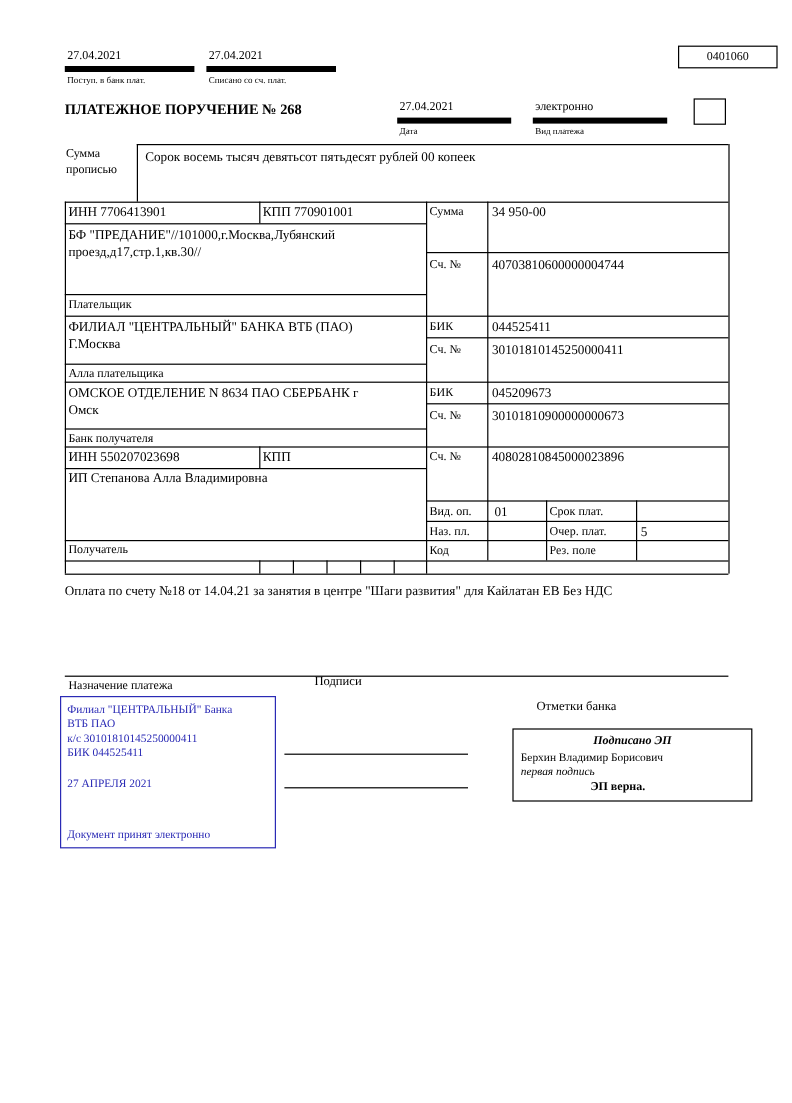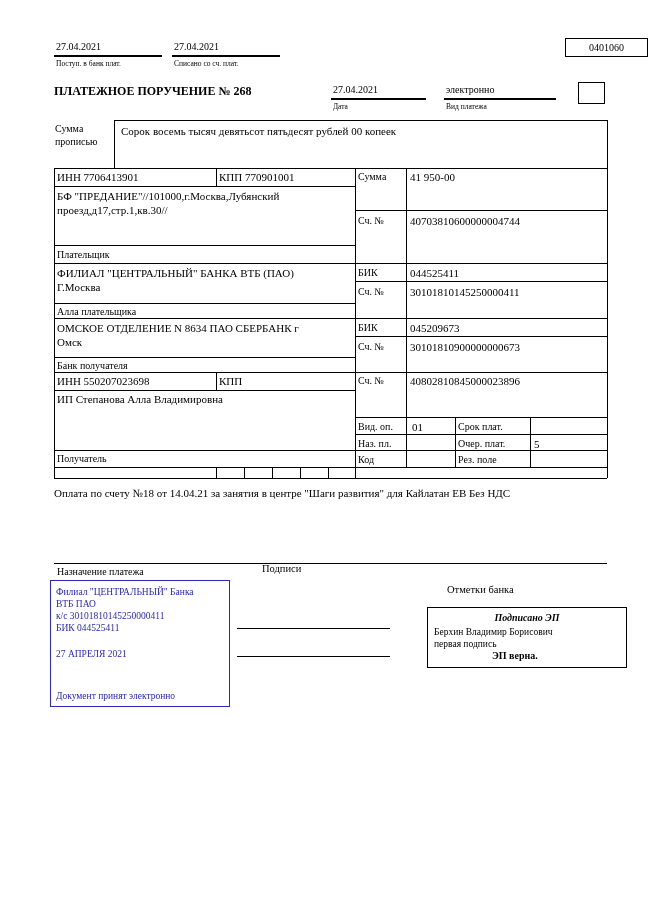--- a/index.html
+++ b/index.html
@@ -6,32 +6,32 @@
   html,body { background:#ffffff; }
   .page { position:relative; width:660px; height:919px; background:#ffffff;
           font-family:"Liberation Serif", serif; color:#000; overflow:hidden; }
   .abs { position:absolute; }
   .hl { position:absolute; height:0; border-top:1px solid #000; }
   .vl { position:absolute; width:0; border-left:1px solid #000; }
   .cellval { position:absolute; font-size:11px; line-height:14px; }
   .celllbl { position:absolute; font-size:10px; line-height:13px; }
   .seclbl  { position:absolute; font-size:10px; line-height:12px; }
   .title   { position:absolute; font-size:12px; font-weight:bold; line-height:14px; }
-  .datefield .dateval { font-size:10px; line-height:16px; border-bottom:2px solid #000000; padding-left:2px; }
+  .datefield .dateval { font-size:10px; line-height:16px; border-bottom:5px solid #000000; padding-left:2px; }
   .datefield .datelbl { font-size:7.5px; line-height:9px; padding:2px 0 0 2px; }
   .formbox { border:1px solid #000; text-align:center; font-size:10px; line-height:17px; }
   .emptybox { border:1px solid #000; }
   .amountcell { border-top:1px solid #000; border-left:1px solid #000; }
   .stamp { border:1px solid #2a2ab5; color:#2a2ab5; font-size:9.5px; line-height:12px; padding:5px 5px; }
   .stamp .stampdate { margin-top:14px; }
   .stamp .stampfooter { position:absolute; left:5px; bottom:4px; }
   .epbox { border:1px solid #000; font-size:9.5px; line-height:12px; }
   .ep-title { font-weight:bold; text-align:center; margin-top:4px; font-size:10px;font-style:italic; }
   .ep-name { margin:2px 0 0 6px; }
-  .ep-role { margin-left:6px; }
+  .ep-role { margin-left:6px; font-style:italic; }
   .ep-verified { font-weight:bold; margin-left:64px; font-size:10px; }
   .fsig { position:absolute; font-size:10.5px; line-height:13px; }
 </style>
 </head>
 <body>
 
 <div class="page">
 
   <div class="abs datefield" style="left:54px;top:39px;width:108px">
     <div class="dateval">27.04.2021</div>
@@ -96,21 +96,21 @@
     <div class="vl" style="left:244px;top:467px;height:11px"></div>
     <div class="vl" style="left:272px;top:467px;height:11px"></div>
     <div class="vl" style="left:300px;top:467px;height:11px"></div>
     <div class="vl" style="left:328px;top:467px;height:11px"></div>
     <div class="vl" style="left:355px;top:467px;height:11px"></div>
   </div>
 
   <div class="cellval" style="left:57px;top:170px">ИНН 7706413901</div>
   <div class="cellval" style="left:219px;top:170px">КПП 770901001</div>
   <div class="celllbl" style="left:358px;top:170px">Сумма</div>
-  <div class="cellval" style="left:410px;top:170px">41 950-00</div>
+  <div class="cellval" style="left:410px;top:170px">34 950-00</div>
 
   <div class="cellval" style="left:57px;top:189px;width:294px">БФ "ПРЕДАНИЕ"//101000,г.Москва,Лубянский проезд,д17,стр.1,кв.30//</div>
   <div class="celllbl" style="left:358px;top:214px">Сч. №</div>
   <div class="cellval" style="left:410px;top:214px">40703810600000004744</div>
   <div class="seclbl" style="left:57px;top:249px">Плательщик</div>
 
   <div class="cellval" style="left:57px;top:266px;width:280px">ФИЛИАЛ "ЦЕНТРАЛЬНЫЙ" БАНКА ВТБ (ПАО) Г.Москва</div>
   <div class="celllbl" style="left:358px;top:266px">БИК</div>
   <div class="cellval" style="left:410px;top:266px">044525411</div>
   <div class="celllbl" style="left:358px;top:285px">Сч. №</div>

